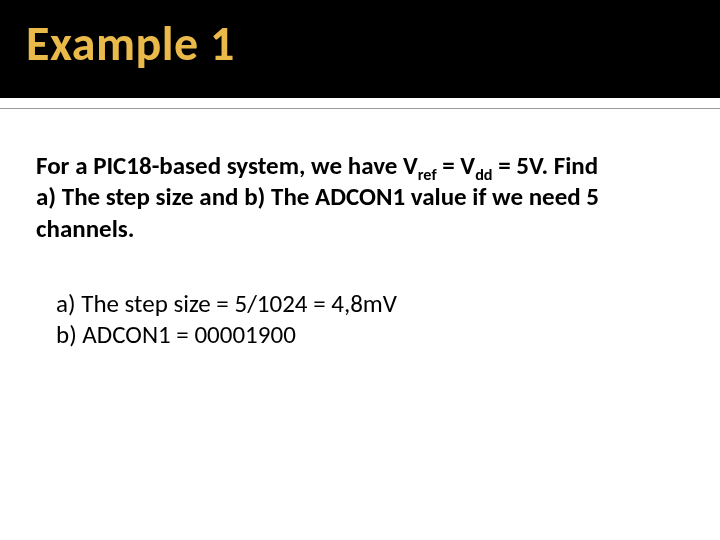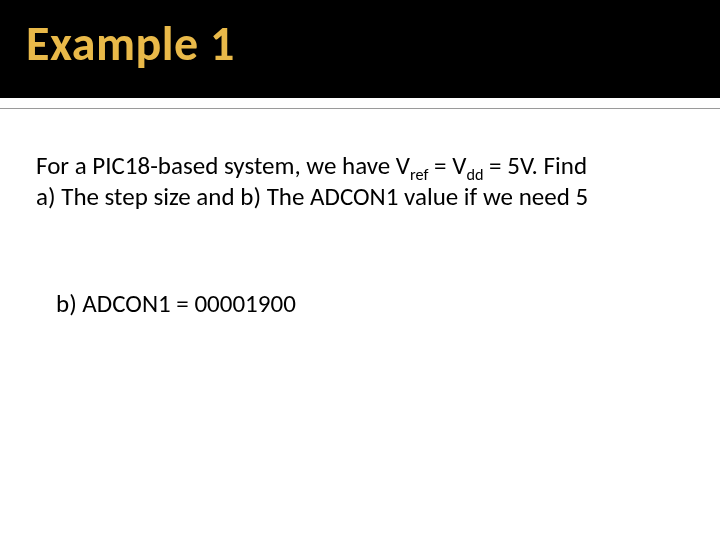--- a/index.html
+++ b/index.html
@@ -43,20 +43,21 @@
     background: #9a9a9a;
   }
   .problem {
     position: absolute;
     left: 36px;
     top: 150px;
     width: 640px;
     font-size: 25px;
     color: #000000;
     line-height: 1.25;
+    font-weight: bold;
   }
   .answers {
     position: absolute;
     left: 56px;
     top: 288px;
     width: 620px;
     font-size: 25px;
     color: #000000;
     line-height: 1.25;
   }
@@ -72,19 +73,21 @@
 <div class="slide">
 
   <div class="title-band">
     <div class="title-text">Example 1</div>
   </div>
   <div class="title-underline"></div>
 
   <div class="problem">
     <span>For a PIC18-based system, we have V</span><sub>ref</sub><span> = V</span><sub>dd</sub><span> = 5V. Find</span><br>
     <span>a) The step size and b) The ADCON1 value if we need  5</span><br>
+    <span>channels.</span>
   </div>
 
   <div class="answers">
+    <div>a) The step size = 5/1024 = 4,8mV</div>
     <div>b) ADCON1 = 00001900</div>
   </div>
 
 </div>
 
 </body></html>

